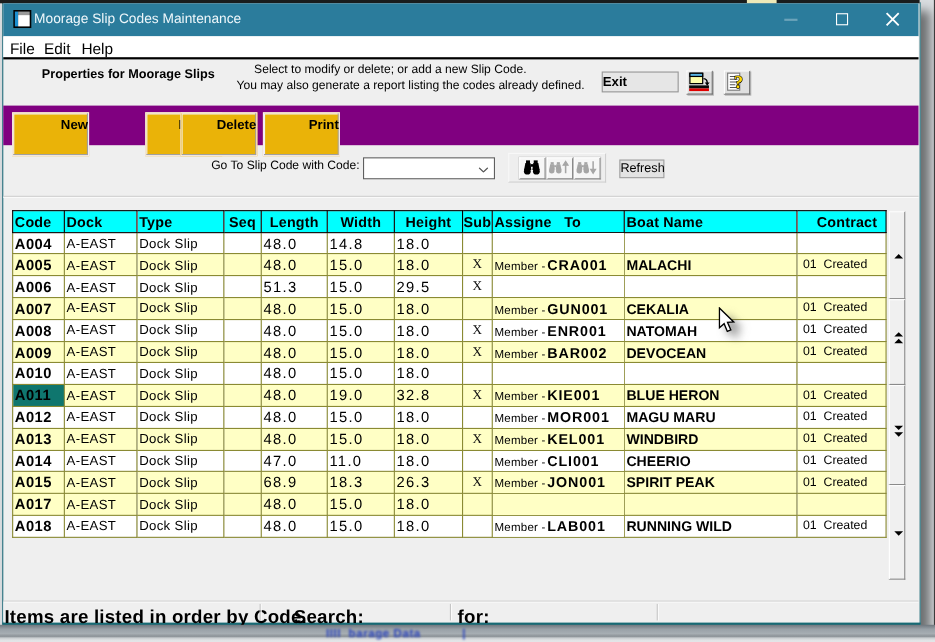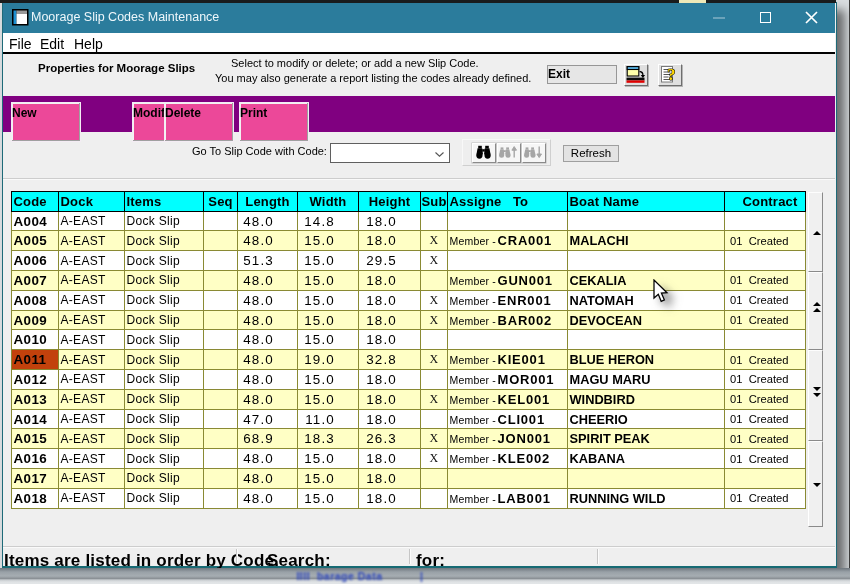--- a/index.html
+++ b/index.html
@@ -17,39 +17,39 @@
 .menu{top:35.5px;font-size:14px;letter-spacing:0;color:#000;}
 #menuline{left:3px;top:52px;width:832px;height:2px;background:#000;}
 #prop{left:38px;top:62px;font-size:11.5px;font-weight:bold;}
 #desc1{left:215px;top:57px;font-size:11px;margin-left:16px;}
 #desc2{left:215px;top:71.5px;font-size:11px;}
 #exitbtn{left:547px;top:65px;width:70px;height:19px;background:#e6e6e6;border:1px solid #979797;
  font-weight:bold;font-size:12px;text-align:left;line-height:17px;}
 .iconbtn{width:24px;height:22px;background:#dfdfdf;border-top:1.5px solid #fff;border-left:1.5px solid #fff;
  border-right:1.5px solid #6e6e6e;border-bottom:1.5px solid #6e6e6e;box-shadow:1px 1px 0 #b5b5b5;}
 #purple{left:3px;top:96px;width:832px;height:36px;background:#800080;}
-.pbtn{top:102px;width:70px;height:40px;background:#ec4899;border:1.5px solid #f4ecf4;
+.pbtn{top:102px;width:70px;height:40px;background:#eab308;border:1.5px solid #f4ecf4;
  box-shadow:inset -1px -1px 0 #a0a0a0, inset 1px 1px 0 #f2f2f2;
- font-weight:bold;font-size:12px;text-align:left;line-height:21px;color:#000;}
+ font-weight:bold;font-size:12px;text-align:right;line-height:21px;color:#000;}
 #gotolabel{left:192px;top:145px;font-size:11px;}
 #combo{left:330px;top:143px;width:120px;height:20px;background:#fff;border:1px solid #5f5f5f;}
 #bingroup{left:462px;top:138.5px;width:89px;height:27px;border:1px solid #cfcfcf;border-top-color:#f8f8f8;border-left-color:#f8f8f8;background:#eeeeee;}
 .binbtn{top:143px;width:24px;height:19.5px;background:#f6f6f6;border-top:1.2px solid #fff;border-left:1.2px solid #fff;border-right:1.2px solid #8a8a8a;border-bottom:1.2px solid #8a8a8a;box-shadow:0 0 0 0.5px #b9b9b9;}
-#refresh{left:563px;top:145px;width:56px;height:17px;background:#e3e3e3;border:1px solid #9f9f9f;
+#refresh{left:563px;top:145px;width:41px;height:17px;background:#e3e3e3;border:1px solid #9f9f9f;
  font-size:11.5px;text-align:center;line-height:14.5px;}
 #groove1{left:3px;top:178px;width:832px;height:2px;border-top:1px solid #cdcdcd;border-bottom:1px solid #fafafa;}
 #tbl{left:11px;top:191px;}
 table{border-collapse:collapse;table-layout:fixed;width:794px;border-radius:26px;}
 th{background:#00ffff;border:1px solid #000;font-size:13px;letter-spacing:.2px;height:19.7px;padding:0 0 0 1.5px;text-align:left;white-space:nowrap;overflow:hidden;}
 td{border:1px solid #8a8a33;font-size:13px;letter-spacing:.3px;height:19.8px;padding:0 0 0 1.5px;white-space:nowrap;overflow:hidden;vertical-align:middle;}
 tr.wr td{background:#fff;}
 tr.yr td{background:#ffffc5;}
 td.code{font-weight:bold;font-size:13.4px;letter-spacing:.4px;}
-td.code.green{background:#c2410c;}
-th.center,td.num{text-align:right;padding-right:23px;letter-spacing:1.2px;font-size:13.4px;}
+td.code.green{background:#0f766e;}
+th.center,td.num{text-align:left;padding-right:1px;letter-spacing:1.2px;font-size:13.4px;}
 th.cc{text-align:center;padding:0;}
 td.sub{text-align:center;font-family:"Liberation Serif",serif;font-size:12px;padding:0;color:#111;}
 td.dock,td.type{font-size:12px;}
 .memb{font-size:10.5px;letter-spacing:.2px;}
 .acode{font-weight:bold;font-size:13px;letter-spacing:.8px;position:absolute;margin-left:1px;}
 td.assign{position:relative;}
 td.assign .memb{display:inline-block;width:47px;}
 td.boat{font-weight:bold;font-size:12.8px;letter-spacing:0;}
 td.contract{font-size:11.2px;letter-spacing:0;padding-left:5px;}
 #sbar{left:808px;top:192px;width:15px;height:335px;}
@@ -189,21 +189,21 @@
         <col style="width:62px">
         <col style="width:27px">
         <col style="width:120px">
         <col style="width:157px">
         <col style="width:81px">
       </colgroup>
 <tbody>
         <tr>
           <th>Code</th>
           <th>Dock</th>
-          <th>Items</th>
+          <th>Type</th>
           <th class="cc">Seq</th>
           <th class="cc">Length</th>
           <th class="cc">Width</th>
           <th class="cc">Height</th>
           <th class="cc">Sub</th>
           <th>Assigne&nbsp;&nbsp;&nbsp;To</th>
           <th>Boat Name</th>
           <th class="cc" style="padding-left:10px;">Contract</th>
         </tr>
 <tr class="wr">
@@ -353,33 +353,20 @@
           <td class="code">A015</td>
           <td class="dock">A-EAST</td>
           <td class="type">Dock Slip</td>
           <td class="seq"></td>
           <td class="num">68.9</td>
           <td class="num">18.3</td>
           <td class="num">26.3</td>
           <td class="sub">X</td>
           <td class="assign"><span class="memb">Member -</span><span class="acode">JON001</span></td>
           <td class="boat">SPIRIT PEAK</td>
-          <td class="contract">01&nbsp; Created</td>
-        </tr>
-<tr class="wr">
-          <td class="code">A016</td>
-          <td class="dock">A-EAST</td>
-          <td class="type">Dock Slip</td>
-          <td class="seq"></td>
-          <td class="num">48.0</td>
-          <td class="num">15.0</td>
-          <td class="num">18.0</td>
-          <td class="sub">X</td>
-          <td class="assign"><span class="memb">Member -</span><span class="acode">KLE002</span></td>
-          <td class="boat">KABANA</td>
           <td class="contract">01&nbsp; Created</td>
         </tr>
 <tr class="yr">
           <td class="code">A017</td>
           <td class="dock">A-EAST</td>
           <td class="type">Dock Slip</td>
           <td class="seq"></td>
           <td class="num">48.0</td>
           <td class="num">15.0</td>
           <td class="num">18.0</td>

